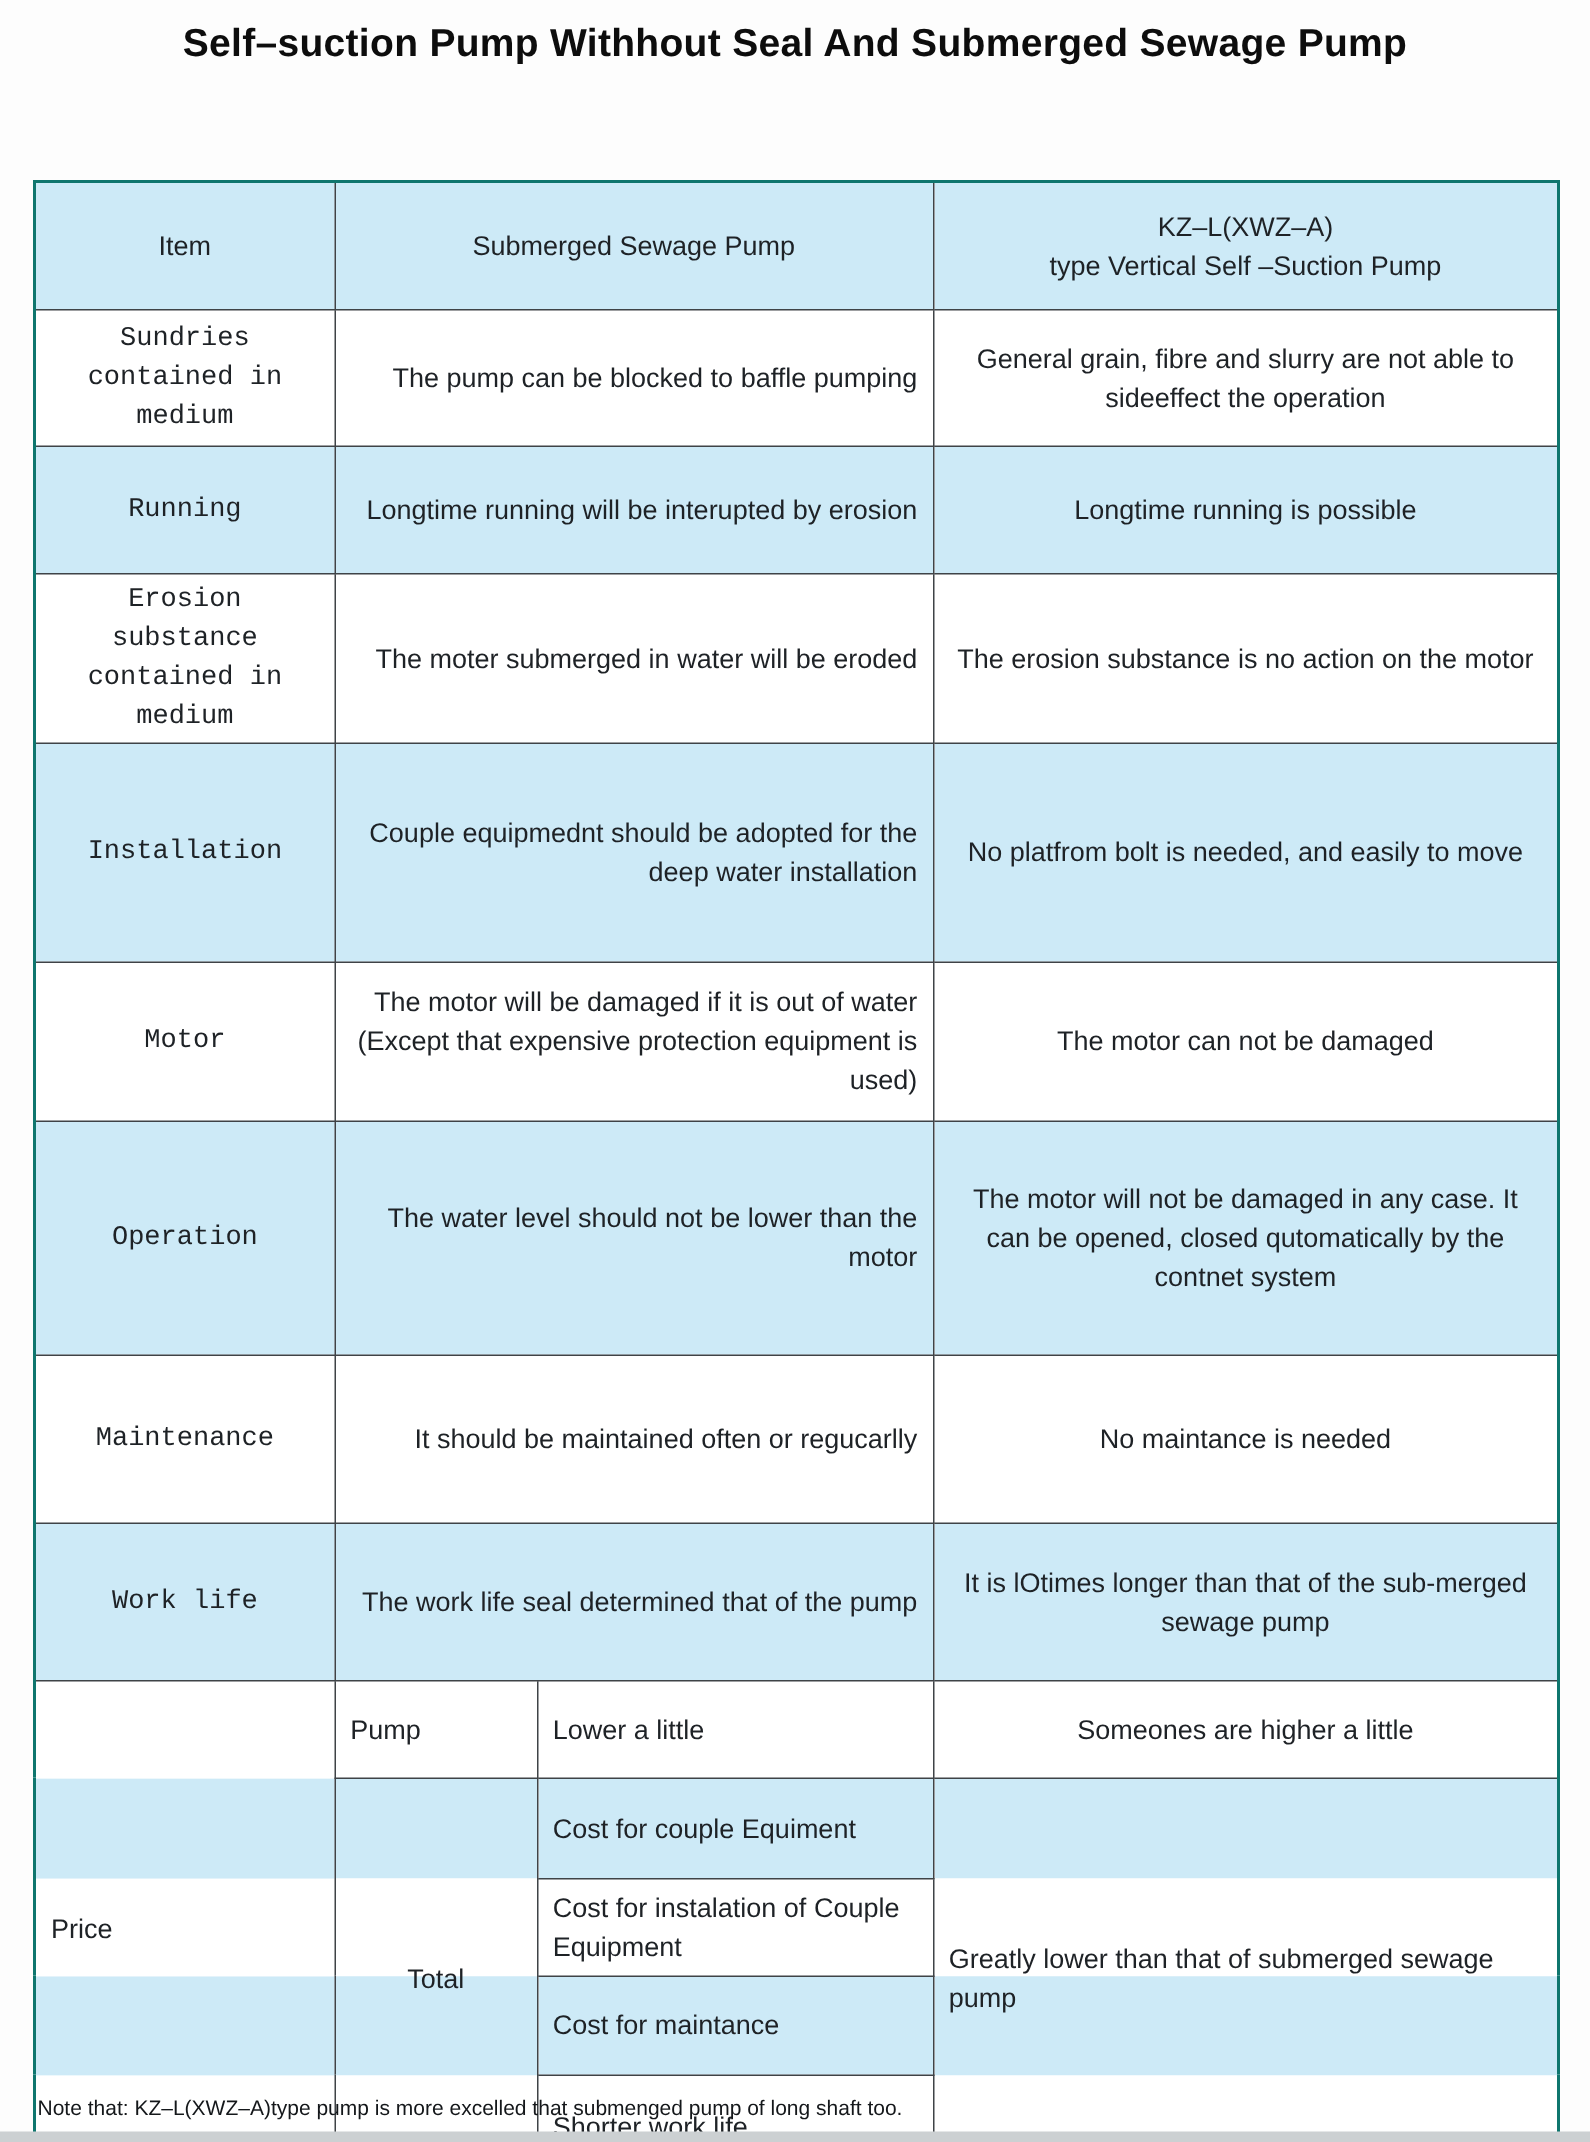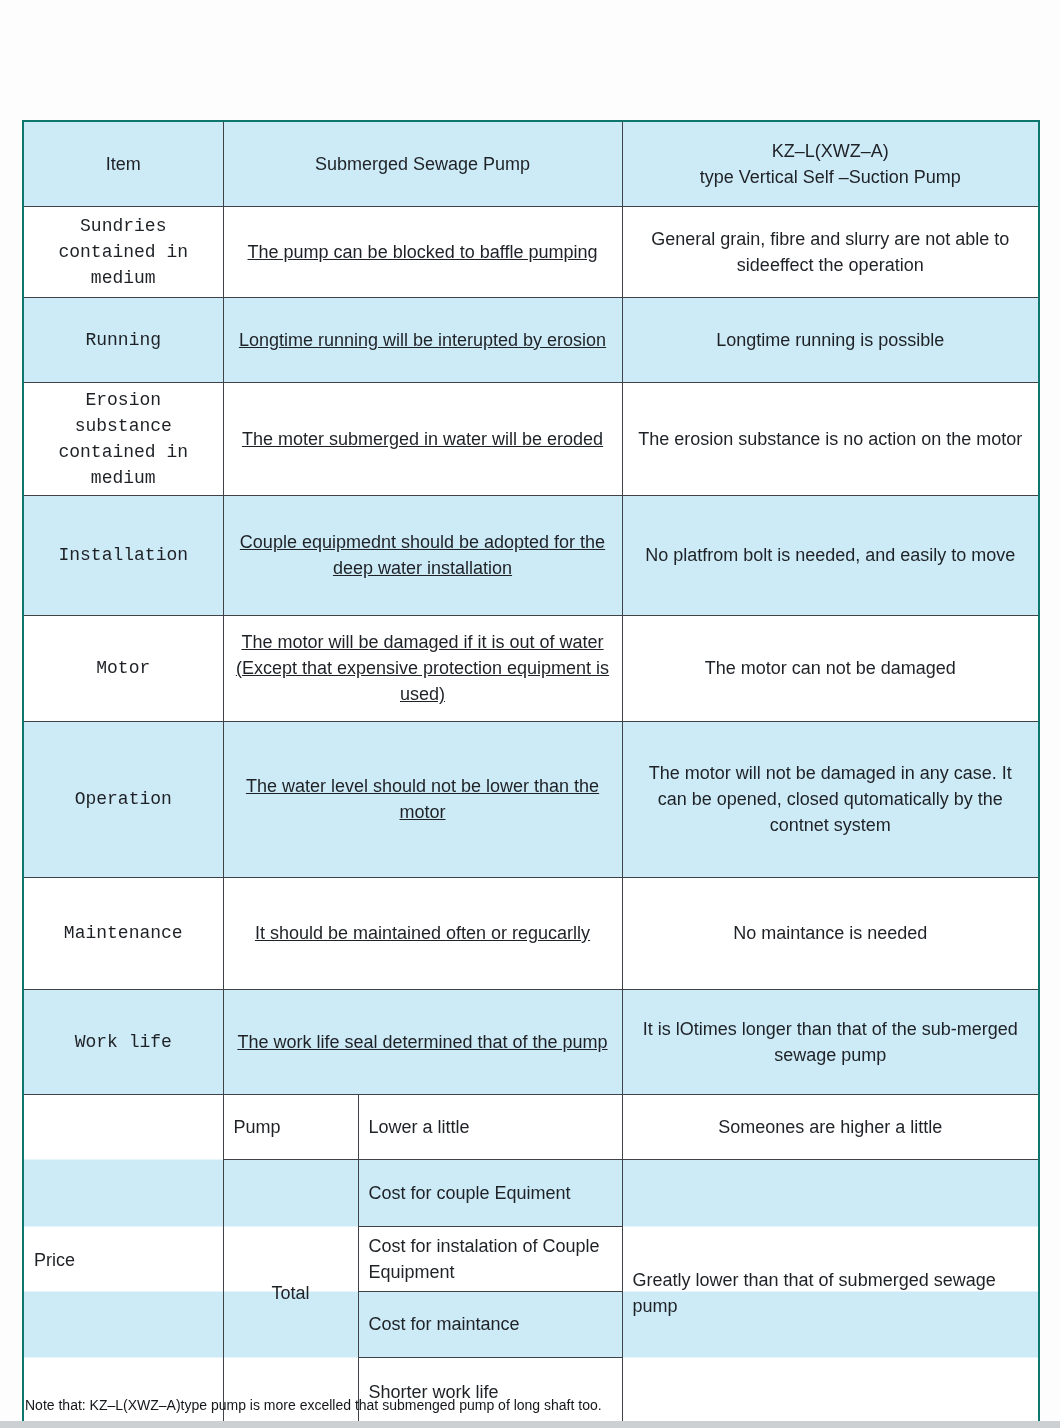--- a/index.html
+++ b/index.html
@@ -33,21 +33,21 @@
     border: 1px solid #3f4347;
     font-size: 18px;
     line-height: 26px;
     vertical-align: middle;
     padding: 4px 10px;
     overflow: hidden;
   }
   .blue  { background: #cdeaf7; }
   .white { background: #ffffff; }
   td.c-item { text-align: center; padding: 4px 8px; font-family: Liberation Mono, monospace; }
-  td.c-sub  { text-align: center; padding: 4px 28px 4px 18px; text-decoration: underline; }
+  td.c-sub  { text-align: right; padding: 4px 28px 4px 18px; }
   td.c-kzl  { text-align: center; padding: 4px 36px 4px 10px; }
   td.c-head { text-align: center; }
   td.c-subcol { text-align: left; padding: 4px 10px 4px 15px; }
   td.c-centered { text-align: left; margin-top: 28px; }
   .two-line span { display: block; }
   
   td.cell-price {
     text-align: left;
     background: linear-gradient(to bottom,
       #ffffff 0px,  #ffffff 65px,
@@ -76,20 +76,21 @@
     position: absolute;
     left: 0; top: 1421px;
     width: 1060px; height: 7px;
     background: #ccd0d2;
   }
 </style>
 </head>
 <body>
 
 <div class="title">
+  <div>Self–suction Pump Withhout Seal And Submerged Sewage Pump</div>
 </div>
 
 <table class="cmp">
   <colgroup>
     <col style="width:200px">
     <col style="width:135px">
     <col style="width:264px">
     <col style="width:417px">
   </colgroup>
 
@@ -114,21 +115,21 @@
     <td class="blue c-sub" colspan="2">Longtime running will be interupted by erosion</td>
     <td class="blue c-kzl">Longtime running is possible</td>
   </tr>
 
   <tr style="height:91px">
     <td class="white c-item">Erosion substance contained in medium</td>
     <td class="white c-sub" colspan="2">The moter submerged in water will be eroded</td>
     <td class="white c-kzl">The erosion substance is no action on the motor</td>
   </tr>
 
-  <tr style="height:120px">
+  <tr style="height:146px">
     <td class="blue c-item">Installation</td>
     <td class="blue c-sub" colspan="2">Couple equipmednt should be adopted for the deep water installation</td>
     <td class="blue c-kzl">No platfrom bolt is needed, and easily to move</td>
   </tr>
 
   <tr style="height:106px">
     <td class="white c-item">Motor</td>
     <td class="white c-sub" colspan="2">The motor will be damaged if it is out of water (Except that expensive protection equipment is used)</td>
     <td class="white c-kzl">The motor can not be damaged</td>
   </tr>

